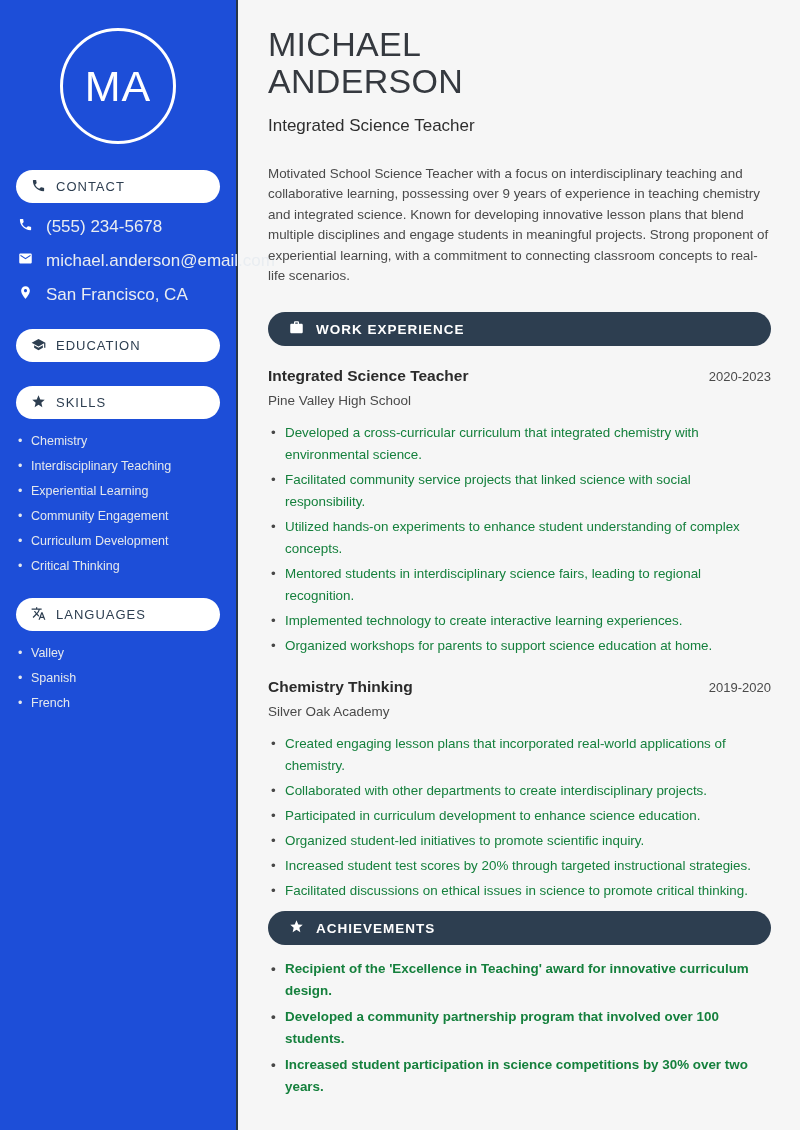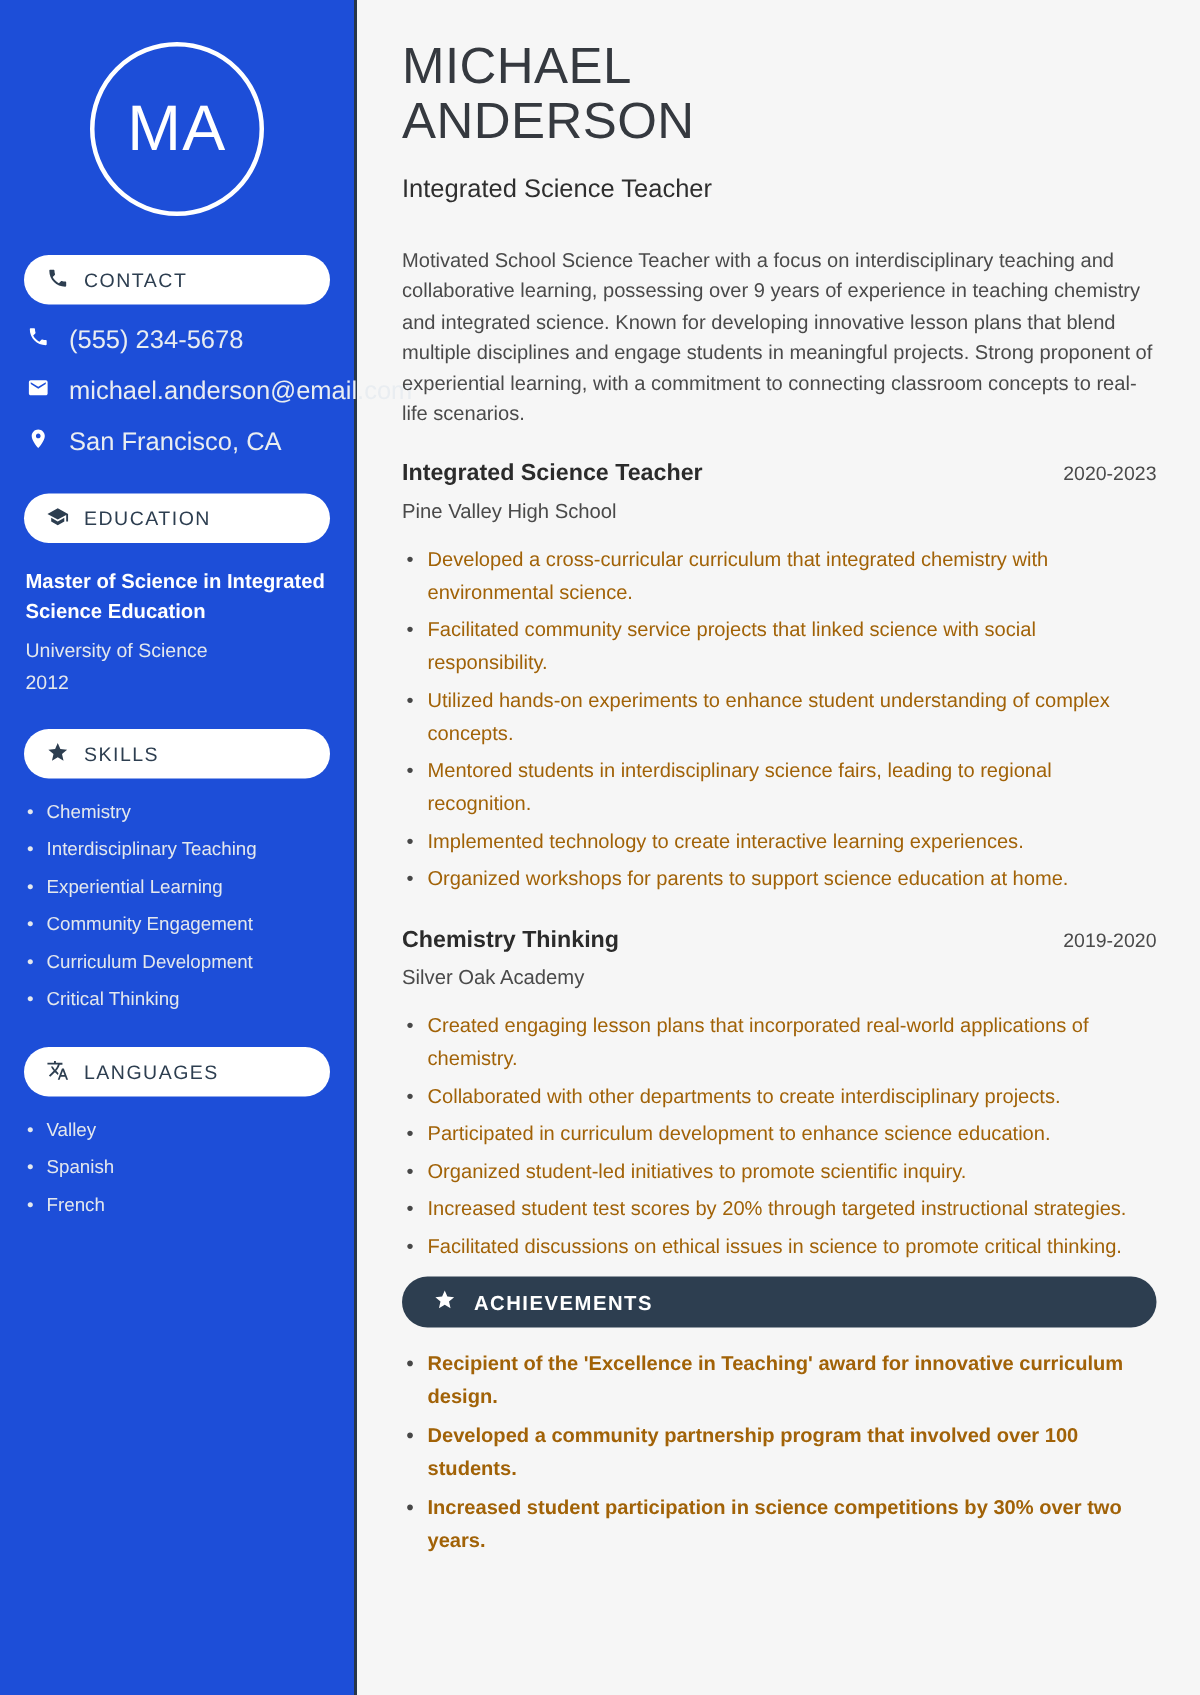--- a/index.html
+++ b/index.html
@@ -73,21 +73,21 @@
 
   .job { margin-top: 21px; }
   .job-header { display: flex; justify-content: space-between; align-items: baseline; }
   .job-title { font-size: 15.5px; font-weight: 700; color: #2b2b2b; }
   .job-dates { font-size: 13px; color: #4a4a4a; }
   .job-company { margin-top: 8px; font-size: 13.5px; color: #4a4a4a; }
 
   ul.bullets { list-style: none; margin: 14px 0 0; padding: 0; }
   ul.bullets li {
     position: relative; padding-left: 17px;
-    font-size: 13.4px; line-height: 22px; margin-bottom: 3px; color: #a16207;
+    font-size: 13.4px; line-height: 22px; margin-bottom: 3px; color: #15803d;
   }
   ul.bullets li::before { content: "•"; position: absolute; left: 3px; color: #474747; }
   ul.bullets.ach { margin-top: 13px; font-weight: bold; }
   ul.bullets.ach li { margin-bottom: 4px; }
 </style>
 </head>
 <body>
 
 <div class="page">
 
@@ -136,25 +136,20 @@
 
     <section class="side-section">
       <div class="side-pill">
         <span>
           <svg viewBox="0 0 24 24" fill="currentColor">
               <path d="M5 13.18v4L12 21l7-3.82v-4L12 17l-7-3.82zM12 3L1 9l11 6 9-4.91V17h2V9L12 3z"></path>
             </svg>
         </span>
         <span>EDUCATION</span>
       </div>
-      <div class="edu-block">
-        <div class="edu-degree">Master of Science in Integrated Science Education</div>
-        <div class="edu-school">University of Science</div>
-        <div class="edu-year">2012</div>
-      </div>
     </section>
 
     <section class="side-section">
       <div class="side-pill">
         <span>
           <svg viewBox="0 0 24 24" fill="currentColor">
               <path d="M12 17.27L18.18 21l-1.64-7.03L22 9.24l-7.19-.61L12 2 9.19 8.63 2 9.24l5.46 4.73L5.82 21z"></path>
             </svg>
         </span>
         <span>SKILLS</span>
@@ -190,20 +185,28 @@
   <main class="main">
 
     <h1 class="name">
       <span>MICHAEL</span><br>
       <span>ANDERSON</span>
     </h1>
     <div class="subtitle">Integrated Science Teacher</div>
 
     <p class="summary">Motivated School Science Teacher with a focus on interdisciplinary teaching and collaborative learning, possessing over 9 years of experience in teaching chemistry and integrated science. Known for developing innovative lesson plans that blend multiple disciplines and engage students in meaningful projects. Strong proponent of experiential learning, with a commitment to connecting classroom concepts to real-life scenarios.</p>
 
+    <div class="main-pill work">
+      <span>
+        <svg viewBox="0 0 24 24" fill="currentColor">
+            <path d="M20 6h-4V4c0-1.11-.89-2-2-2h-4c-1.11 0-2 .89-2 2v2H4c-1.11 0-1.99.89-1.99 2L2 19c0 1.11.89 2 2 2h16c1.11 0 2-.89 2-2V8c0-1.11-.89-2-2-2zm-6 0h-4V4h4v2z"></path>
+          </svg>
+      </span>
+      <span>WORK EXPERIENCE</span>
+    </div>
 
     <div class="job">
       <div class="job-header">
         <span class="job-title">Integrated Science Teacher</span>
         <span class="job-dates">2020-2023</span>
       </div>
       <div class="job-company">Pine Valley High School</div>
       <ul class="bullets">
         <li>Developed a cross-curricular curriculum that integrated chemistry with environmental science.</li>
         <li>Facilitated community service projects that linked science with social responsibility.</li>

